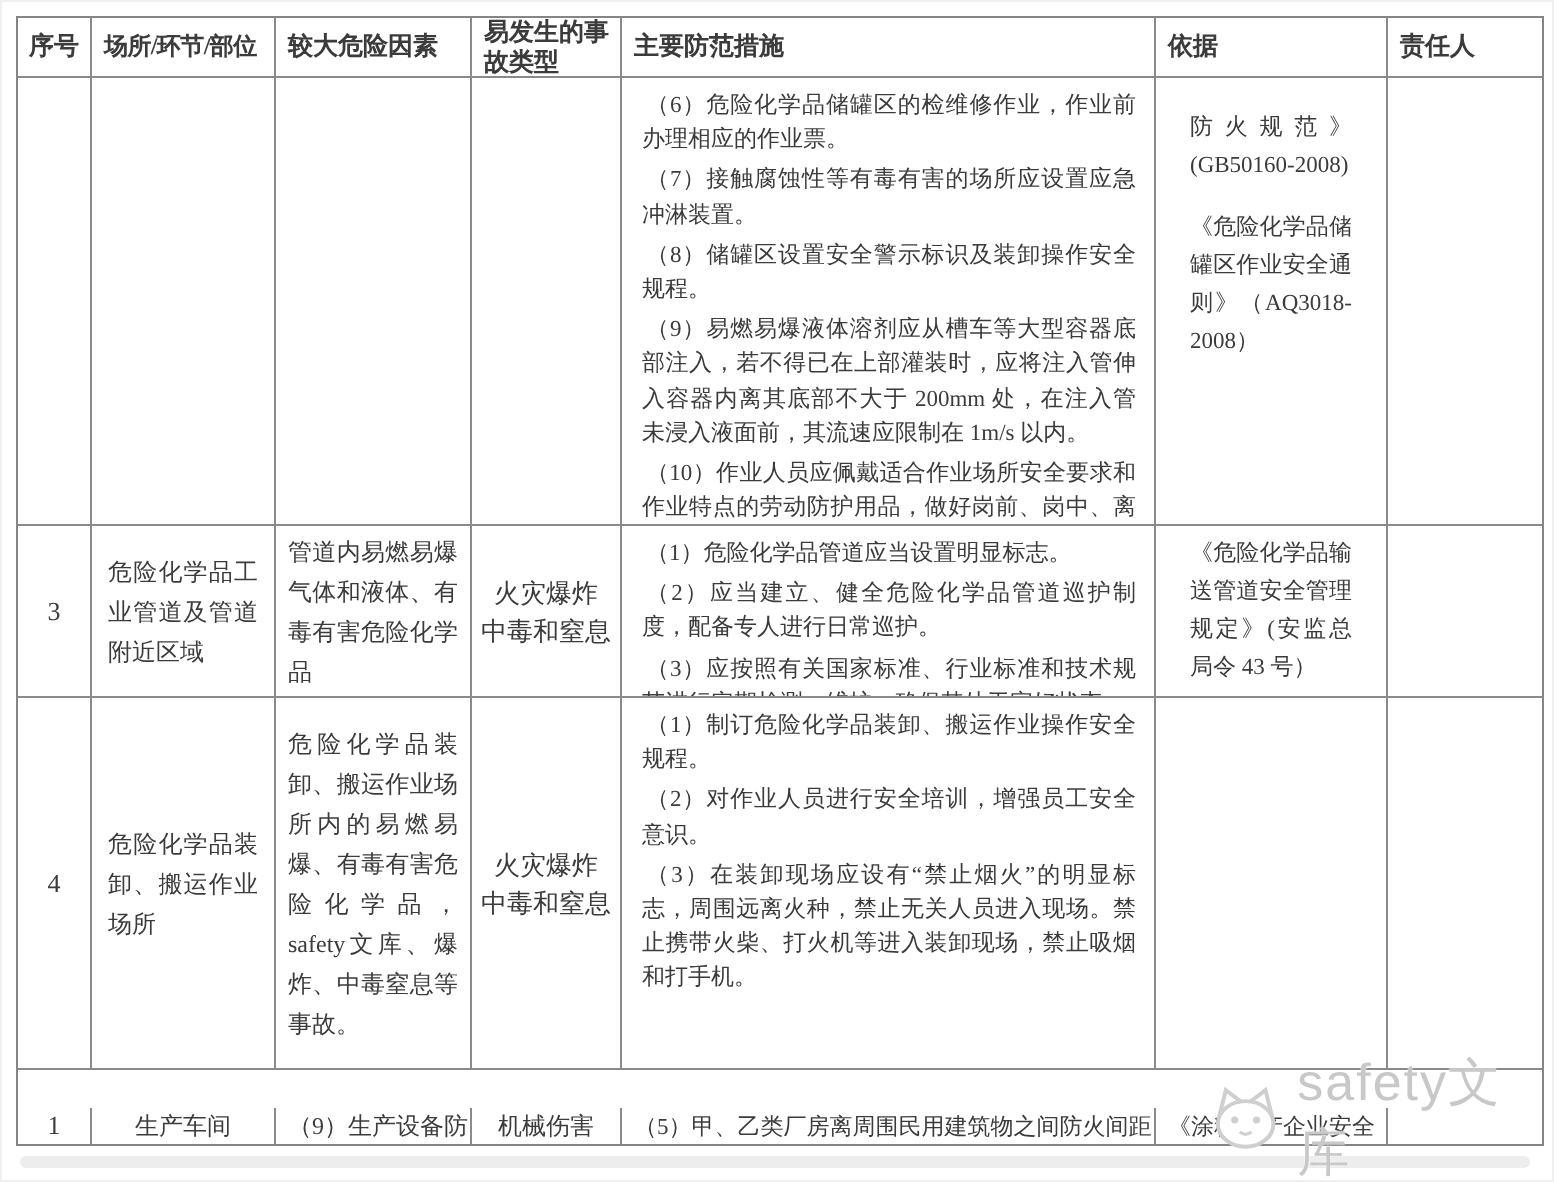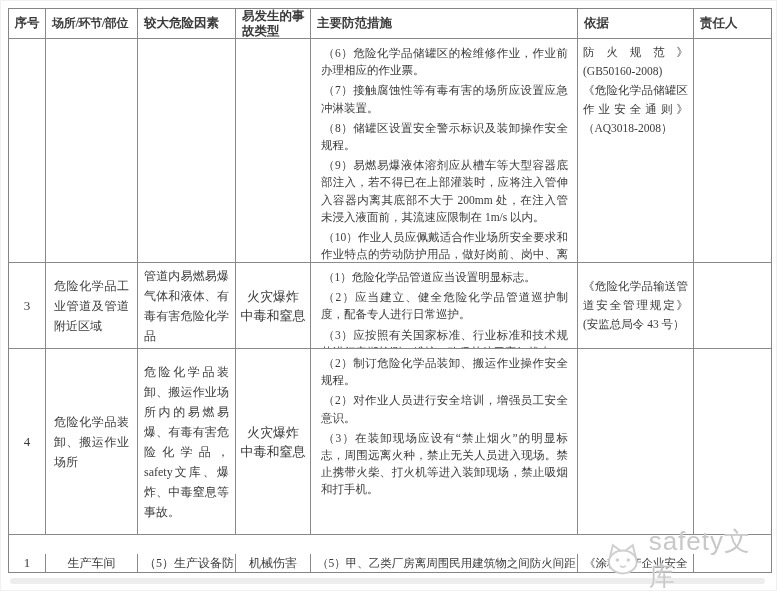--- a/index.html
+++ b/index.html
@@ -24,21 +24,21 @@
   .num{display:flex;align-items:center;justify-content:center;font-size:13px;}
   .vcen{display:flex;align-items:center;}
   .jtext{width:100%;text-align:justify;}
   .place{font-size:12px;line-height:20px;padding:0 8px;}
   .hazard{font-size:12px;line-height:20px;padding:0 6px;}
   .accident{display:flex;flex-direction:column;justify-content:center;font-size:13px;}
   .accident p{margin:0;line-height:19px;text-align:center;}
   .measures{padding:3px 6px 0 7px;font-size:11.5px;}
   .measures p{margin:3px;line-height:17.2px;text-align:justify;text-indent:2px;}
   .basis{font-size:11.5px;padding:4px 5px;}
-  .basis p{margin:0;line-height:19px;text-align:justify;}
+  .basis p{margin:12px;line-height:19px;text-align:justify;}
   .basis.vmid{display:flex;flex-direction:column;justify-content:center;}
   .section-cell{font-weight:bold;font-size:12.5px;display:flex;align-items:center;padding-left:12px;}
   .tail{display:flex;align-items:center;font-size:12px;white-space:nowrap;}
   .tail.center{justify-content:center;}
   .tail.pad{padding-left:6px;}
   .tail.small{font-size:11.5px;}
   .watermark{
     position:absolute;left:600px;top:524px;display:flex;align-items:center;gap:3px;
     color:#c8c8c8;font-family:"Liberation Sans","DejaVu Sans",sans-serif;
     font-size:26px;letter-spacing:1px;z-index:5;text-shadow:0 0 1px #ffffff;
@@ -109,31 +109,31 @@
         <div class="jtext">危险化学品装卸、搬运作业场所</div>
       </div>
     <div class="cell hazard vcen" style="left:129px;top:340px;width:98px;height:186px;">
         <div class="jtext">危险化学品装卸、搬运作业场所内的易燃易爆、有毒有害危险化学品，safety文库、爆炸、中毒窒息等事故。</div>
       </div>
     <div class="cell accident" style="left:227px;top:340px;width:75px;height:186px;">
         <p>火灾爆炸</p>
         <p>中毒和窒息</p>
       </div>
     <div class="cell measures" style="left:302px;top:340px;width:267px;height:186px;">
-        <p>（2）制订危险化学品装卸、搬运作业操作安全规程。</p>
+        <p>（1）制订危险化学品装卸、搬运作业操作安全规程。</p>
         <p>（2）对作业人员进行安全培训，增强员工安全意识。</p>
         <p>（3）在装卸现场应设有“禁止烟火”的明显标志，周围远离火种，禁止无关人员进入现场。禁止携带火柴、打火机等进入装卸现场，禁止吸烟和打手机。</p>
       </div>
     <div class="cell basis" style="left:569px;top:340px;width:116px;height:186px;"></div>
     <div class="cell last-col" style="left:685px;top:340px;width:77px;height:186px;"></div>
 
 
     <div class="cell num last-row" style="left:0;top:545px;width:37px;height:18px;">1</div>
     <div class="cell tail center last-row" style="left:37px;top:545px;width:92px;height:18px;">生产车间</div>
-    <div class="cell tail pad last-row" style="left:129px;top:545px;width:98px;height:18px;">（5）生产设备防</div>
+    <div class="cell tail pad last-row" style="left:129px;top:545px;width:98px;height:18px;">（9）生产设备防</div>
     <div class="cell tail center last-row" style="left:227px;top:545px;width:75px;height:18px;">机械伤害</div>
     <div class="cell tail pad small last-row" style="left:302px;top:545px;width:267px;height:18px;">（5）甲、乙类厂房离周围民用建筑物之间防火间距</div>
     <div class="cell tail pad small last-row" style="left:569px;top:545px;width:116px;height:18px;">《涂料生产企业安全</div>
     <div class="cell tail last-col last-row" style="left:685px;top:545px;width:77px;height:18px;"></div>
   </div>
 
   <div class="watermark">
     <svg width="46" height="34" viewBox="0 0 46 34">
       <path d="M10 15 L13 3 L21 9 Z" fill="none" stroke="#cfcfcf" stroke-width="2"></path>
       <path d="M36 15 L33 3 L25 9 Z" fill="none" stroke="#cfcfcf" stroke-width="2"></path>

